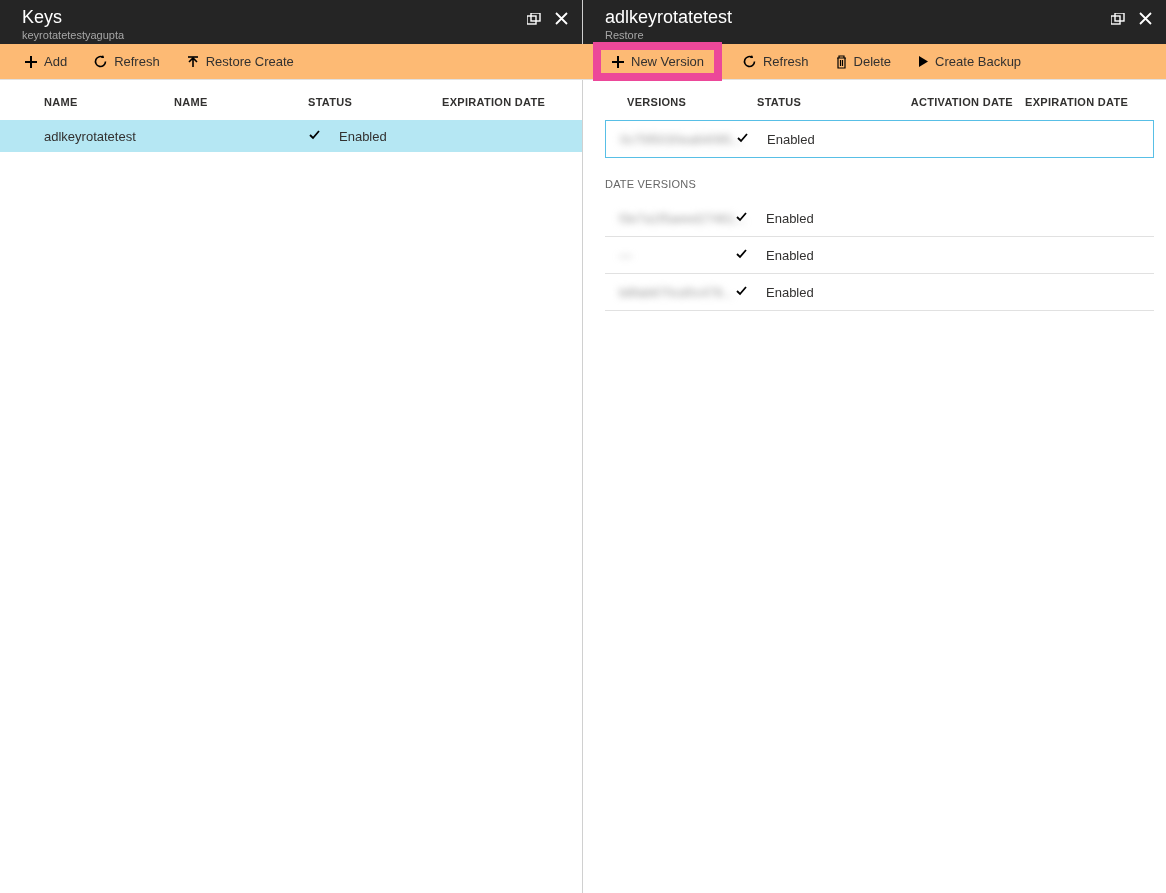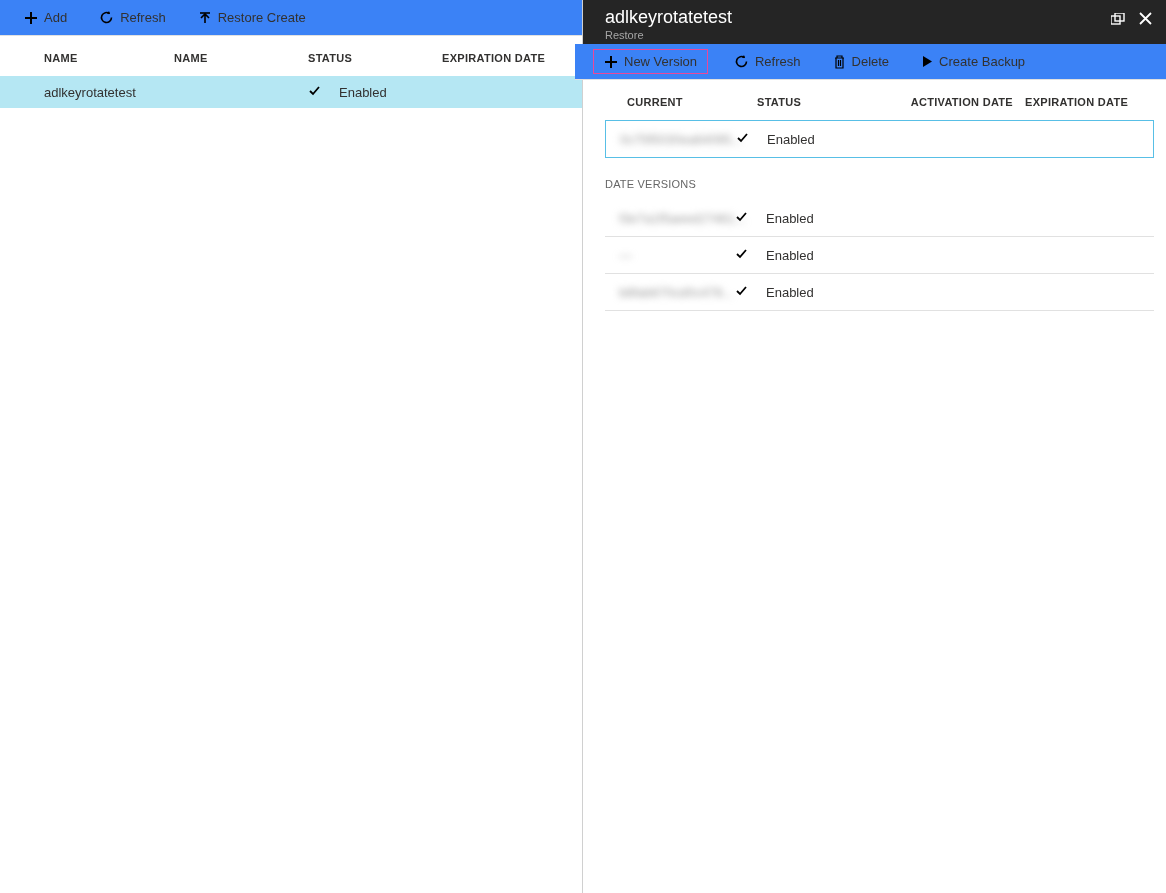--- a/index.html
+++ b/index.html
@@ -30,36 +30,36 @@
   .panel-title { font-size: 18px; font-weight: 400; line-height: 1.1; }
   .panel-subtitle { font-size: 11px; color: #a6a6a6; margin-top: 1px; }
   .panel-controls { display: flex; gap: 14px; align-items: center; padding-top: 4px; }
   .panel-controls .ctrl { cursor: pointer; }
 
   .toolbar {
     display: flex;
     align-items: center;
     padding: 0 18px;
     border-bottom: 1px solid #e1e1e1;
-    gap: 20px;
+    gap: 14px;
     height: 36px;
-    background: #3b82f6;
+    background: #fdba74;
   }
   .toolbar-btn {
     display: inline-flex;
     align-items: center;
     gap: 6px;
     font-size: 13px;
     color: #323130;
     cursor: pointer;
     padding: 4px 6px;
   }
   .toolbar-btn .icon { display: inline-flex; }
   .toolbar-btn.highlight {
-    border: 1px solid #ec4899;
+    border: 8px solid #ec4899;
     padding: 4px 10px;
     align-items: center;
   }
 
   .table-head {
     display: flex;
     padding: 16px 12px 12px 32px;
     font-size: 11px;
     font-weight: 600;
     color: #323130;
@@ -114,20 +114,39 @@
 
   .toolbar-spacer-for-highlight { margin-left: -8px; }
 
 </style>
 </head>
 <body>
 
 <div class="container">
 
   <div class="panel panel-left">
+    <div class="panel-header">
+      <div class="titles">
+        <div class="panel-title">Keys</div>
+        <div class="panel-subtitle">keyrotatetestyagupta</div>
+      </div>
+      <div class="panel-controls">
+        <span class="ctrl">
+          <svg width="14" height="12" viewBox="0 0 14 12">
+              <rect x="0" y="3" width="9" height="8" fill="none" stroke="#fff" stroke-width="1.4"></rect>
+              <rect x="4" y="0" width="9" height="8" fill="none" stroke="#fff" stroke-width="1.4"></rect>
+            </svg>
+        </span>
+        <span class="ctrl">
+          <svg width="13" height="13" viewBox="0 0 13 13">
+              <path d="M1 1 L12 12 M12 1 L1 12" stroke="#fff" stroke-width="1.8"></path>
+            </svg>
+        </span>
+      </div>
+    </div>
 
     <div class="toolbar">
       <div class="toolbar-btn">
         <span class="icon">
           <svg width="14" height="14" viewBox="0 0 14 14">
               <path d="M7 1 V13 M1 7 H13" stroke="#000" stroke-width="2"></path>
             </svg>
         </span>
         <span>Add</span>
       </div>
@@ -226,21 +245,21 @@
         <span class="icon">
           <svg width="12" height="13" viewBox="0 0 12 13">
               <path d="M2 1 L11 6.5 L2 12 Z" fill="#000"></path>
             </svg>
         </span>
         <span>Create Backup</span>
       </div>
     </div>
 
     <div class="table-head">
-      <div class="th-col col-version">CURRENT</div>
+      <div class="th-col col-version">VERSIONS</div>
       <div class="th-col col-vstatus">STATUS</div>
       <div class="th-col col-activation">ACTIVATION DATE</div>
       <div class="th-col col-vexpire">EXPIRATION DATE</div>
     </div>
 
     <div class="versions-area">
       <div class="version-row current">
         <div class="vcol-id"><span class="blur">0c75f5030ea64095...</span></div>
         <div class="vcol-status">
           <span class="status-cell">

